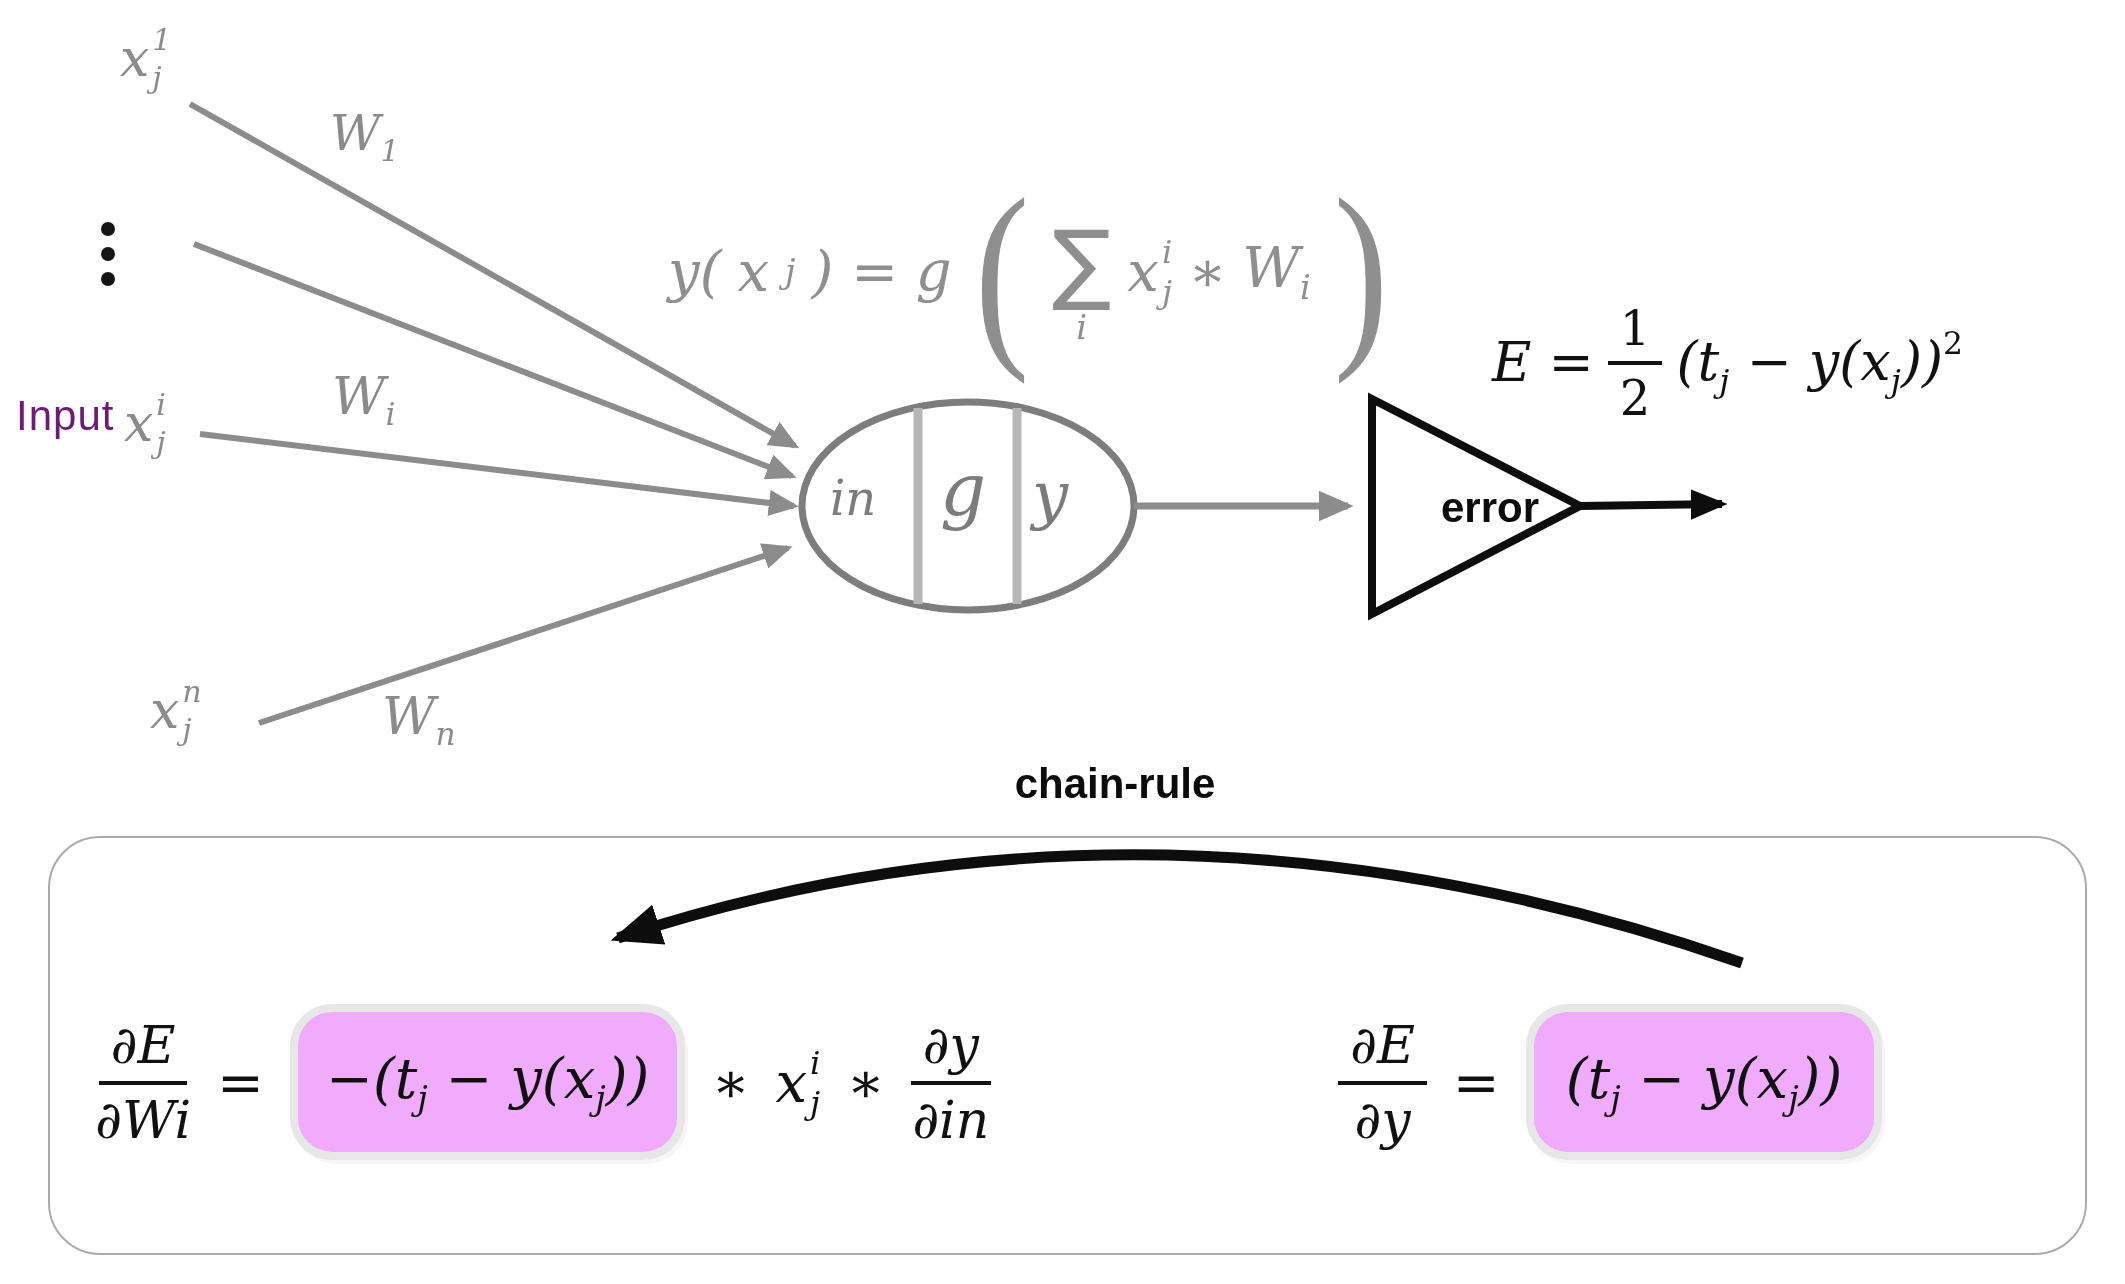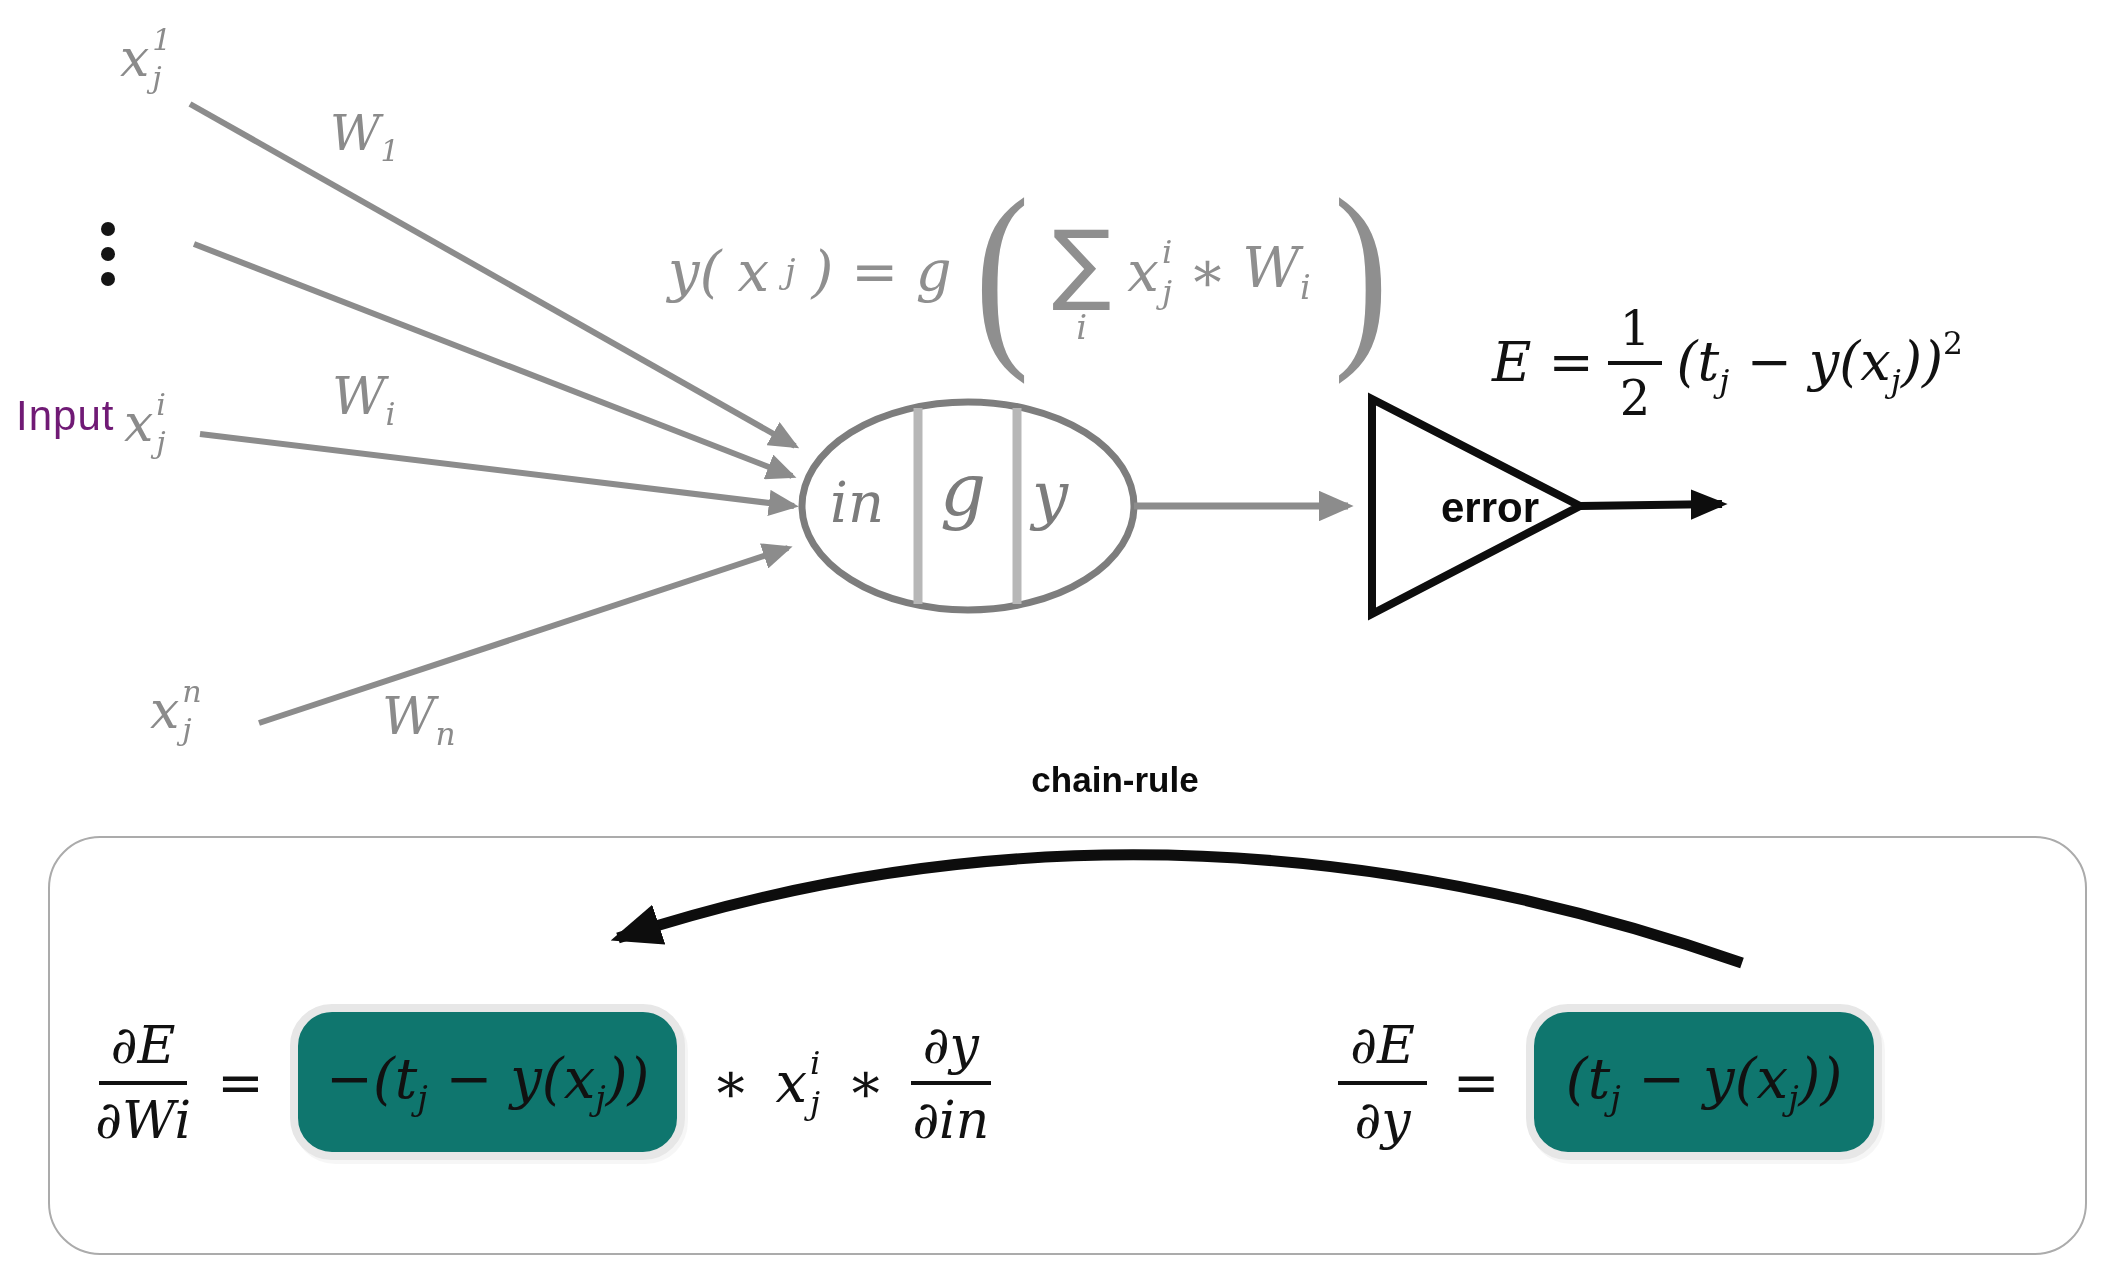--- a/index.html
+++ b/index.html
@@ -16,29 +16,29 @@
   .up{font-style:normal;}
   .msupsub{display:inline-flex;align-items:center;}
   .vstack{display:inline-flex;flex-direction:column;align-items:flex-start;line-height:1;margin-left:3px;}
   .vs-sup{font-size:.58em;transform:translateY(-3px);}
   .vs-sub{font-size:.58em;transform:translateY(5px);}
   .frac{display:inline-flex;flex-direction:column;align-items:center;line-height:1.05;}
   .fnum{border-bottom:4px solid currentColor;padding:2px 12px 8px 12px;}
   .fden{padding-top:8px;}
   .row{display:flex;align-items:center;}
   
-  .hlbox{display:inline-flex;align-items:center;background:#0f766e;border:8px solid #e7e7e7;
+  .hlbox{display:inline-flex;align-items:center;background:#f0abfc;border:8px solid #e7e7e7;
          border-radius:42px;padding:34px 28px;box-shadow:3px 4px 0 rgba(0,0,0,0.035);}
   
   .panel{position:absolute;left:48px;top:836px;width:2035px;height:415px;
          border:2px solid #ababab;border-radius:52px;background:transparent;}
   
   .sans{font-family:"Liberation Sans",sans-serif;font-style:normal;}
   .input-label{font-size:42px;color:#701a75;letter-spacing:1px;}
-  .chain-label{font-size:35px;color:#0b0b0b;font-weight:600;letter-spacing:0;}
+  .chain-label{font-size:42px;color:#0b0b0b;font-weight:600;letter-spacing:0;}
   .error-label{font-size:42px;color:#0b0b0b;font-weight:bold;}
   
   .act-row{gap:16px;color:#8f8f8f;font-size:56px;}
   .bigparen{font-family:"Liberation Serif",serif;font-style:normal;font-size:205px;
             line-height:.85;font-weight:400;transform:scaleX(.80);}
   .sumblock{display:inline-flex;flex-direction:column;align-items:center;margin-top:26px;}
   .sum{font-family:"DejaVu Sans",sans-serif;font-style:normal;font-size:88px;line-height:.95;}
   .sumsub{font-size:34px;margin-top:2px;}
 </style>
 </head>
@@ -117,21 +117,21 @@
   <div class="abs math gray" style="left:330px;top:105px;font-size:49px;">
     <span>W</span><sub>1</sub>
   </div>
   <div class="abs math gray" style="left:332px;top:366px;font-size:52px;">
     <span>W</span><sub>i</sub>
   </div>
   <div class="abs math gray" style="left:382px;top:686px;font-size:52px;">
     <span>W</span><sub>n</sub>
   </div>
 
-  <div class="abs math neuron-gray" style="left:830px;top:470px;font-size:56px;">in</div>
+  <div class="abs math neuron-gray" style="left:830px;top:470px;font-size:48px;">in</div>
   <div class="abs math neuron-gray" style="left:940px;top:448px;font-size:72px;">g</div>
   <div class="abs math neuron-gray" style="left:1032px;top:458px;font-size:64px;">y</div>
 
   <div class="abs math row act-row" style="left:668px;top:168px;height:206px;">
     <span class="mtok">y(</span>
       <span>x</span>
       <sub>j</sub>
       <span class="mtok">) = g</span>
     <span class="bigparen">(</span>
     <span class="sumblock">

